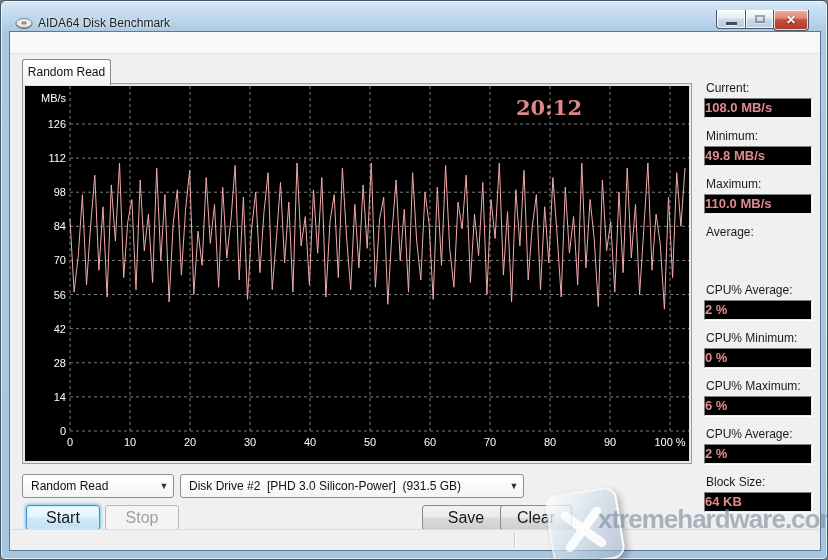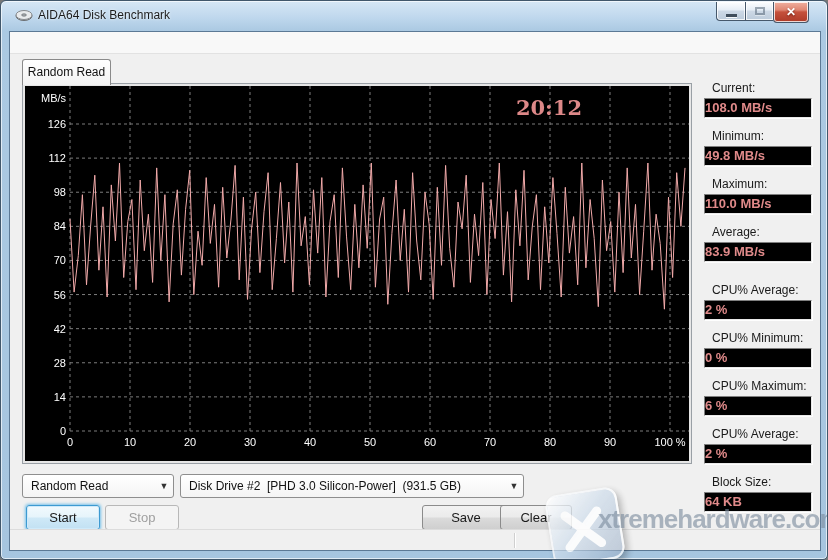--- a/index.html
+++ b/index.html
@@ -6,21 +6,21 @@
   html,body { width:828px; height:560px; background:#777; font-family:"Liberation Sans",sans-serif; }
 
   .window {
     position:relative; width:828px; height:560px; overflow:hidden;
     border:1px solid #41576b; border-radius:6px 6px 5px 5px;
     background:linear-gradient(180deg,#d6e7f5 0px,#bdd6ec 18px,#abc9e2 30px,#a6c5df 100%);
     box-shadow:inset 0 0 0 1px rgba(255,255,255,.65);
   }
 
   
-  .titlebar { position:absolute; left:0; top:0; width:100%; height:30px; }
+  .titlebar { position:absolute; left:0; top:8px; width:100%; height:30px; }
   .app-icon { position:absolute; left:14px; top:8px; width:18px; height:14px; }
   .win-title { position:absolute; left:37px; top:7px; font-size:12px; color:#1c1c1c;
                text-shadow:0 0 3px rgba(255,255,255,.9); }
   .winbtns { position:absolute; right:18px; top:1px; display:flex; }
   .wbtn { position:relative; height:19px; border:1px solid #46586b; border-top:none;
           border-radius:0 0 4px 4px; display:flex; align-items:center; justify-content:center;
           background:linear-gradient(180deg,#fdfeff 0%,#e5edf5 45%,#cdd9e6 50%,#bccbdb 100%);
           box-shadow:inset 0 0 0 1px rgba(255,255,255,.8); cursor:default; }
   .wbtn.min { width:29px; border-right:none; border-radius:0 0 0 4px; }
   .wbtn.max { width:28px; border-right:none; border-radius:0; }
@@ -45,40 +45,40 @@
          background:linear-gradient(180deg,#ffffff 0%,#f2f2f2 100%);
          border:1px solid #8a8a8a; border-bottom:none; border-radius:3px 3px 0 0;
          font-size:12px; color:#111; text-align:center; line-height:24px; z-index:3; }
 
   .chartbox { position:absolute; left:12px; top:51px; width:670px; height:381px;
               border:1px solid #9aa0a6; background:#e6e6e6; padding:2px; z-index:2; }
   .chartbox svg { display:block; background:#000; }
 
   
   .stat { position:absolute; left:694px; width:110px; }
-  .stat-label { font-size:12px; color:#1a1a1a; margin-left:8px; height:17px; }
+  .stat-label { font-size:12px; color:#1a1a1a; margin-left:2px; height:17px; }
   .stat-value { margin-top:0; width:108px; height:20px; background:#000; color:#e08a8a;
                 font-size:13px; font-weight:bold; line-height:18px; padding-left:0;
                 border:1px solid; border-color:#7f7f7f #e9e9e9 #e9e9e9 #7f7f7f;
                 box-shadow:1px 1px 0 rgba(255,255,255,.9); }
   .s0{top:49px;} .s1{top:97px;} .s2{top:145px;} .s3{top:193px;}
   .s4{top:251px;} .s5{top:299px;} .s6{top:347px;} .s7{top:395px;} .s8{top:443px;}
 
   
   .combo { position:absolute; top:442px; height:24px; background:linear-gradient(180deg,#ffffff,#f4f4f4);
            border:1px solid #8e8e8e; border-radius:3px; display:flex; align-items:center; }
   .combo1 { left:12px; width:152px; }
   .combo2 { left:170px; width:344px; }
   .combo-text { flex:1; font-size:12px; color:#111; padding-left:8px; white-space:pre;
                 overflow:hidden; }
   .combo-arrow { width:18px; text-align:center; font-size:9px; color:#333; }
 
   
   .btn { position:absolute; top:473px; height:25px; font-family:"Liberation Sans",sans-serif;
-         font-size:13px; color:#1a1a1a; border:1px solid #8b8b8b; border-radius:3px;
+         font-size:16px; color:#1a1a1a; border:1px solid #8b8b8b; border-radius:3px;
          background:linear-gradient(180deg,#f2f2f2 0%,#ebebeb 48%,#dbdbdb 52%,#cfcfcf 100%); }
   .btn-start { left:16px; width:74px; border:1px solid #3d9ad1;
          background:linear-gradient(180deg,#f2fafd 0%,#e6f4fb 48%,#cfe9f7 52%,#c2e1f3 100%);
          box-shadow:0 0 3px 1px #77c2ea, inset 0 0 0 1px #cfeafa; }
   .btn-stop { left:95px; width:74px; color:#9f9f9f; border-color:#b8b8b8;
          background:#f4f4f4; box-shadow:none;text-align:center; }
   .btn-save { left:412px; width:88px; }
   .btn-clear { left:490px; width:72px; }
 
   
@@ -192,21 +192,20 @@
     <div class="stat s1">
       <div class="stat-label">Minimum:</div>
       <div class="stat-value">49.8 MB/s</div>
     </div>
     <div class="stat s2">
       <div class="stat-label">Maximum:</div>
       <div class="stat-value">110.0 MB/s</div>
     </div>
     <div class="stat s3">
       <div class="stat-label">Average:</div>
-      <div class="stat-value">83.9 MB/s</div>
     </div>
     <div class="stat s4">
       <div class="stat-label">CPU% Average:</div>
       <div class="stat-value">2 %</div>
     </div>
     <div class="stat s5">
       <div class="stat-label">CPU% Minimum:</div>
       <div class="stat-value">0 %</div>
     </div>
     <div class="stat s6">

